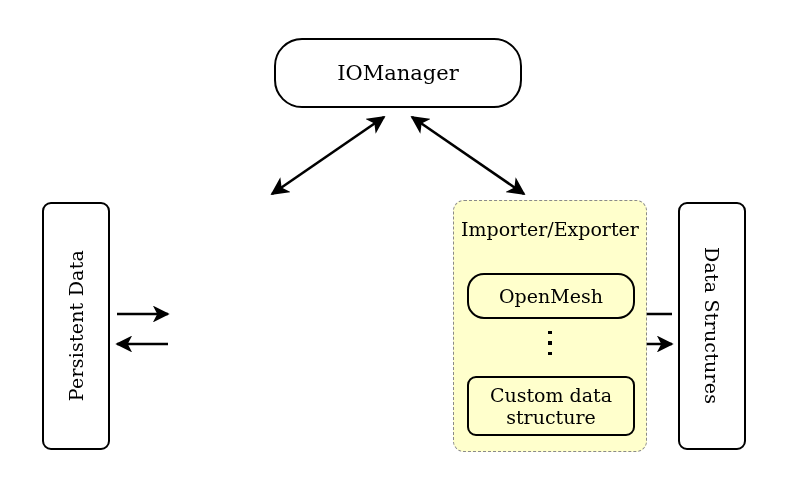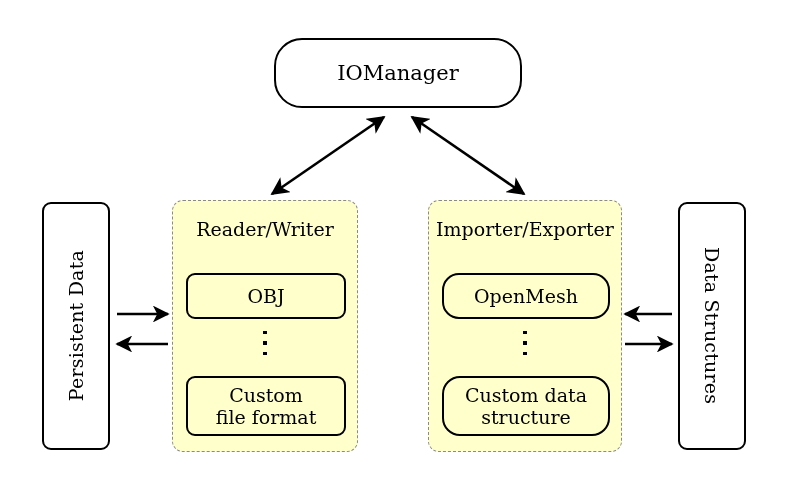--- a/index.html
+++ b/index.html
@@ -75,21 +75,21 @@
     height: 252px;
     background: #ffffcc;
     border: 1.6px dashed #8a8a8a;
     border-radius: 11px;
   }
   #group-readerwriter {
     left: 172px;
     width: 186px;
   }
   #group-importerexporter {
-    left: 428px;
+    left: 453px;
     width: 194px;
   }
 
   .group-title {
     position: absolute;
     top: 17px;
     left: 0;
     width: 100%;
     text-align: center;
     font-size: 19px;
@@ -128,21 +128,20 @@
     top: 72px;
     width: 168px;
     height: 46px;
     border-radius: 17px;
   }
   #node-custom-struct {
     left: 13px;
     top: 175px;
     width: 168px;
     height: 60px;
-    border-radius: 18px;
   }
 
   
   .vdots {
     position: absolute;
     width: 100%;
     left: 0;
     top: 130px;
     display: flex;
     flex-direction: column;
@@ -199,51 +198,33 @@
   </div>
 
   <div class="node side-box" id="persistent-data">
     <span class="node-label vert-text-ccw">Persistent Data</span>
   </div>
 
   <div class="node side-box" id="data-structures">
     <span class="node-label vert-text-cw">Data Structures</span>
   </div>
 
-  <div class="group-panel" id="group-readerwriter">
-    <div class="group-title">Reader/Writer</div>
-
-    <div class="inner-node" id="node-obj">
-      <span class="node-label">OBJ</span>
+
+  <div class="group-panel" id="group-importerexporter">
+    <div class="group-title">Importer/Exporter</div>
+
+    <div class="inner-node" id="node-openmesh">
+      <span class="node-label">OpenMesh</span>
     </div>
 
     <div class="vdots">
       <span></span>
         <span></span>
         <span></span>
     </div>
 
-    <div class="inner-node" id="node-custom-file">
-      <span class="node-label">Custom
-file format</span>
-    </div>
-  </div>
-
-  <div class="group-panel" id="group-importerexporter">
-    <div class="group-title">Importer/Exporter</div>
-
-    <div class="inner-node" id="node-openmesh">
-      <span class="node-label">OpenMesh</span>
-    </div>
-
-    <div class="vdots">
-      <span></span>
-        <span></span>
-        <span></span>
-    </div>
-
     <div class="inner-node" id="node-custom-struct">
       <span class="node-label">Custom data
 structure</span>
     </div>
   </div>
 
 </div>
 
 </body></html>

